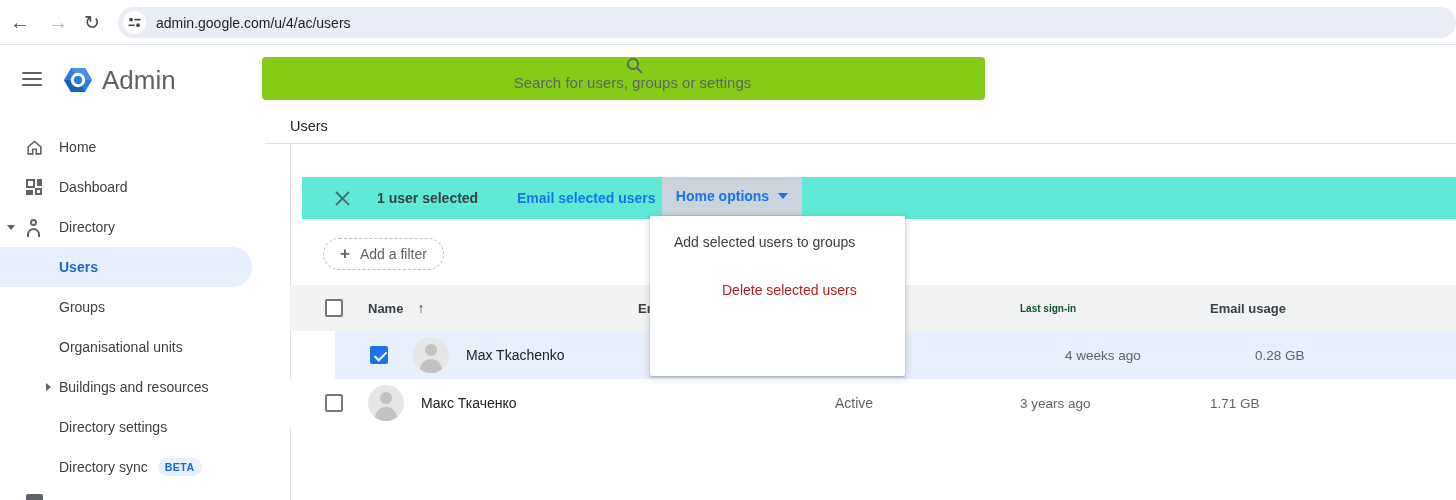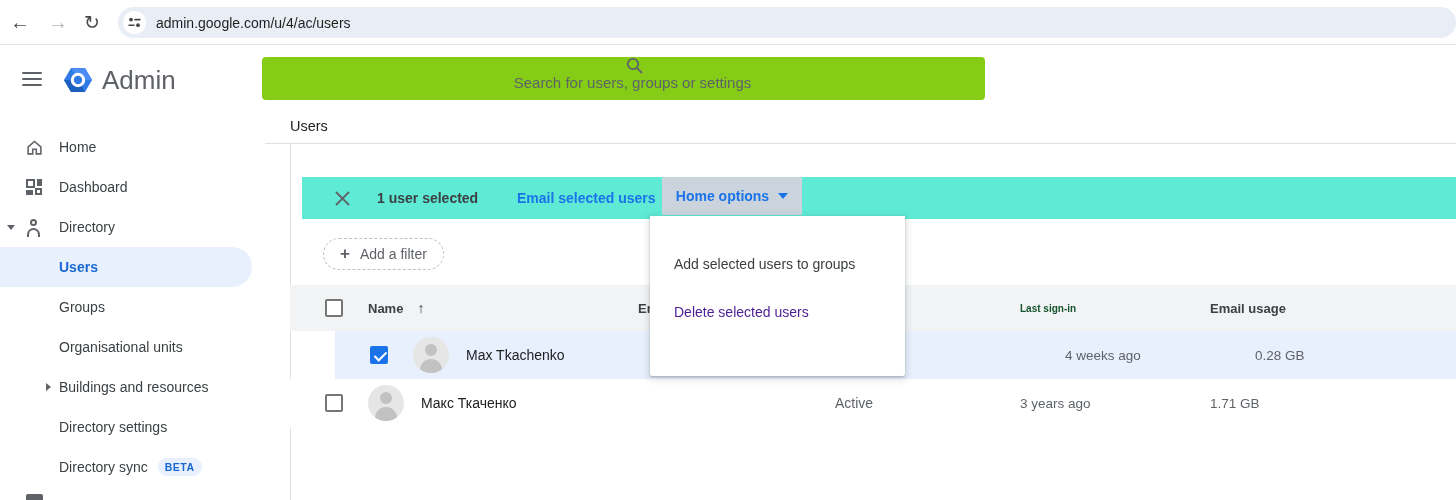--- a/index.html
+++ b/index.html
@@ -98,25 +98,25 @@
   .checkbox.checked { background:#1a73e8; border-color:#1a73e8; }
   .checkbox.checked::after { content:""; position:absolute; left:5px; top:1px; width:5px; height:10px;
     border:solid #fff; border-width:0 2px 2px 0; transform:rotate(45deg); }
 
   .avatar { width:36px; height:36px; border-radius:50%; background:#e6e6e6; position:relative; overflow:hidden; }
   .avatar .head { position:absolute; left:12px; top:7px; width:12px; height:12px; border-radius:50%; background:#c2c2c2; }
   .avatar .body { position:absolute; left:7px; top:22px; width:22px; height:16px; border-radius:11px 11px 0 0; background:#c2c2c2; }
 
   
   .menu { position:absolute; left:650px; top:216px; width:255px; height:160px; background:#fff; z-index:20;
-    padding:24px 0; border-radius:0 0 2px 2px;
+    padding:2px 0; border-radius:0 0 2px 2px;
     box-shadow:0 2px 6px 2px rgba(60,64,67,.15), 0 1px 2px rgba(60,64,67,.3); }
   .menu-item { height:48px; display:flex; align-items:center; padding-left:24px; font-size:14px;
     color:#3c4043; cursor:pointer; }
-  .menu-item.disabled { color:#4c1d95; cursor:default; }
+  .menu-item.disabled { color:#b91c1c; cursor:default;margin-left:48px; }
 </style>
 </head>
 <body>
 
 <div class="browser-bar">
   <div class="nav-ico nav-back">←</div>
   <div class="nav-ico nav-fwd">→</div>
   <div class="nav-ico nav-reload">↻</div>
   <div class="url-pill">
     <div class="site-ico-circle">

